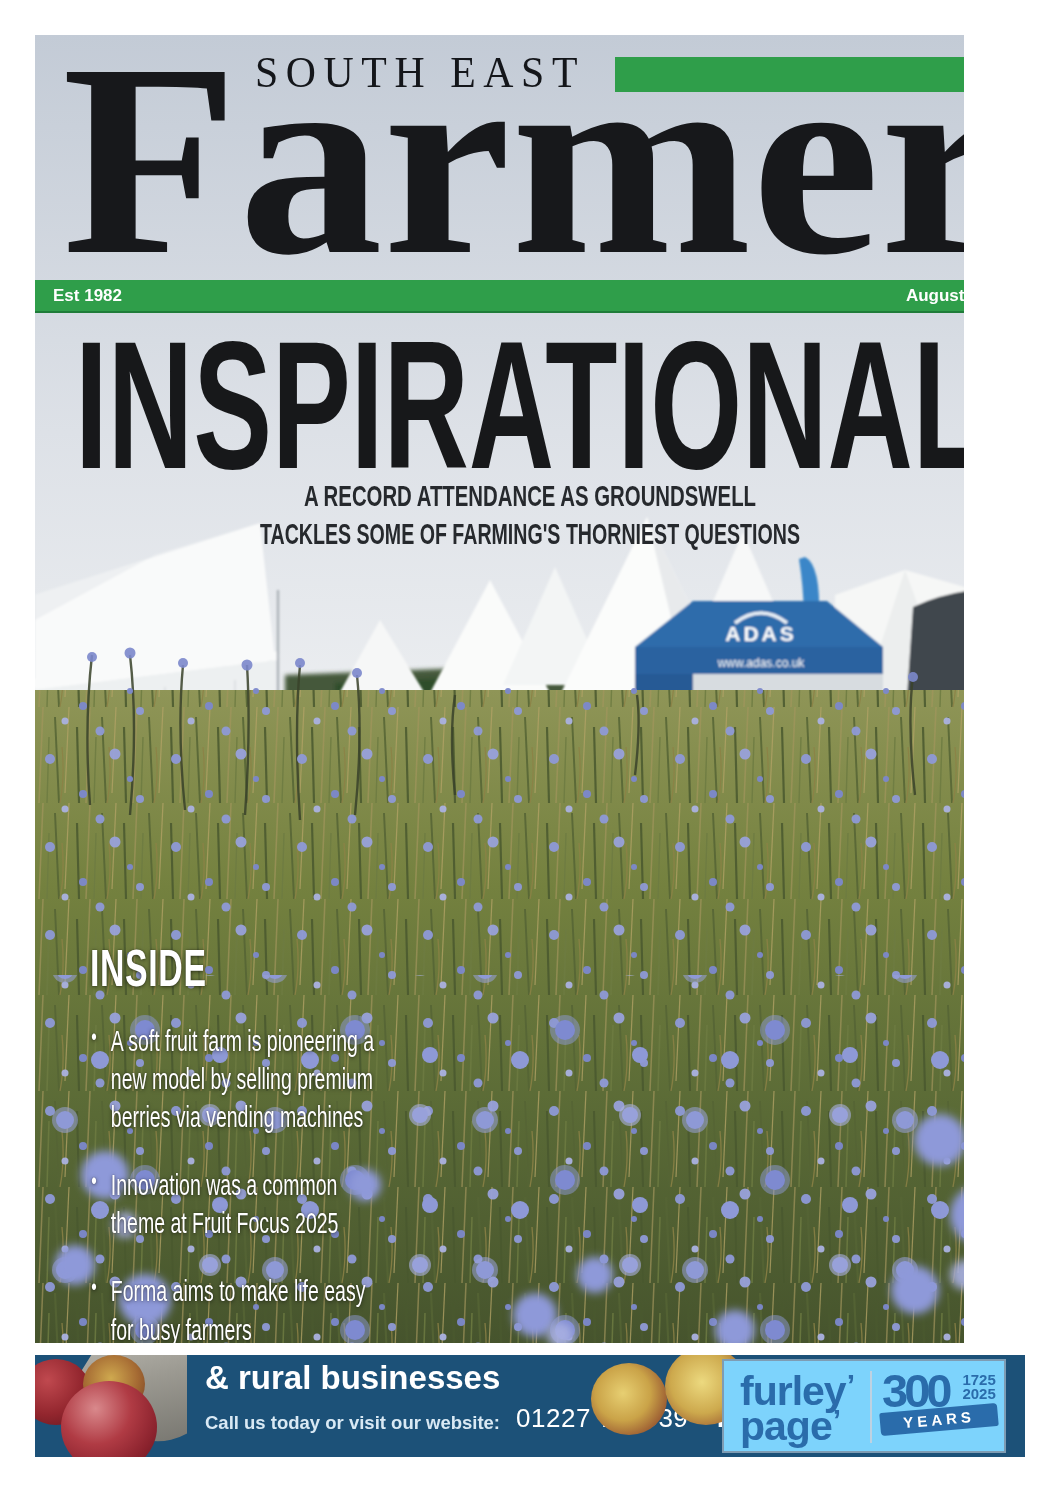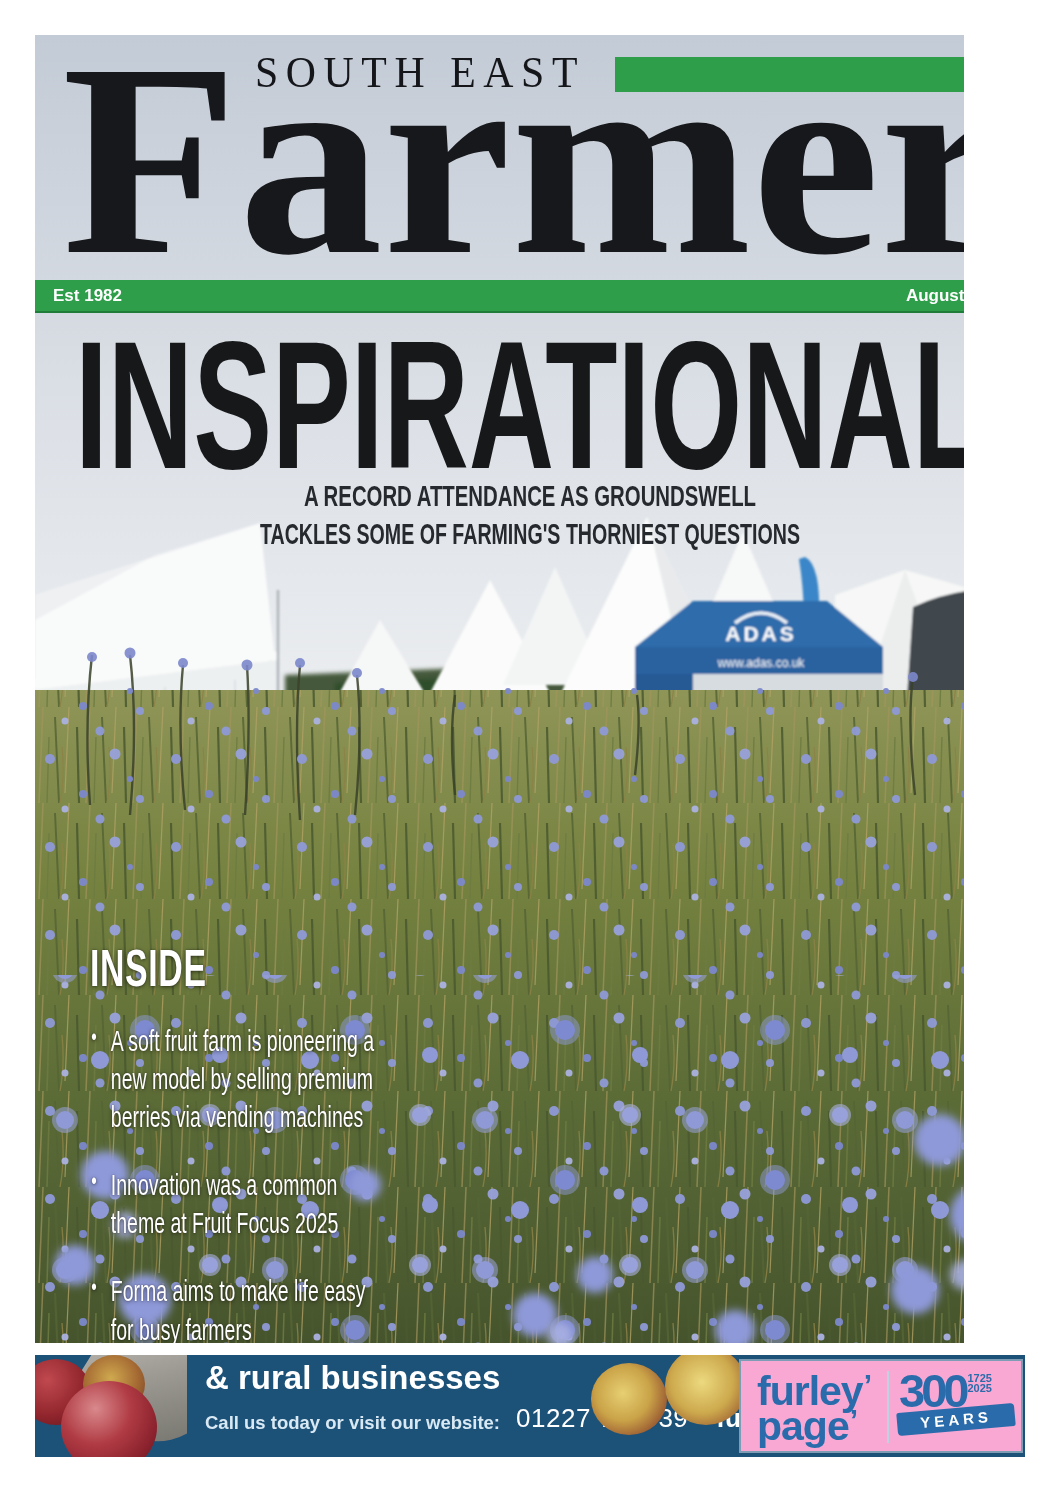--- a/index.html
+++ b/index.html
@@ -48,30 +48,30 @@
 
   #ad-text{position:absolute;left:170px;top:6px;color:#fff;}
   #ad-line1{font-size:33px;line-height:1.06;font-weight:400;}
   #ad-line1 b{font-weight:700;}
   #ad-line2{font-size:33px;line-height:1.06;font-weight:700;}
   #ad-cta-row{display:flex;align-items:flex-end;margin-top:7px;}
   #ad-cta{font-size:18.5px;font-weight:700;color:#d9e9f4;}
   #ad-phone{font-size:26px;font-weight:400;margin-left:16px;letter-spacing:.5px;}
   #ad-site{font-size:26px;font-weight:700;margin-left:28px;}
 
-  #logo-box{position:absolute;right:2px;top:4px;width:284px;height:94px;background:#f9a8d4;
+  #logo-box{position:absolute;right:19px;top:4px;width:284px;height:94px;background:#7dd3fc;
     border:2px solid #7e9cb3;box-sizing:border-box;}
   #fp-logo{position:absolute;left:16px;top:12px;color:#2a6cab;font-weight:700;font-size:41px;
     line-height:.8;letter-spacing:-1px;}
   .flourish{font-size:30px;vertical-align:10px;margin-left:1px;}
   #fp-divider{position:absolute;left:146px;top:10px;width:2px;height:72px;background:#bed2e2;}
   #anniv{position:absolute;left:158px;top:8px;width:116px;}
   #anniv-row{display:flex;align-items:flex-start;}
   #anniv-num{font-size:47px;font-weight:700;color:#2a6cab;letter-spacing:-4px;line-height:.95;}
-  #anniv-years{margin-left:2px;margin-top:4px;font-size:11px;font-weight:700;color:#2a6cab;line-height:.95;}
+  #anniv-years{margin-left:2px;margin-top:4px;font-size:15px;font-weight:700;color:#2a6cab;line-height:.95;padding-left:12px;}
   #anniv-ribbon{position:relative;margin-top:-6px;margin-left:-2px;width:118px;background:#2a6cab;color:#fff;
     text-align:center;font-size:15px;font-weight:700;letter-spacing:4px;padding:3px 0;
     transform:rotate(-5deg);border-radius:2px 4px 2px 4px;}
 </style>
 </head>
 <body>
 
 <div id="page">
 
   <div id="cover">

